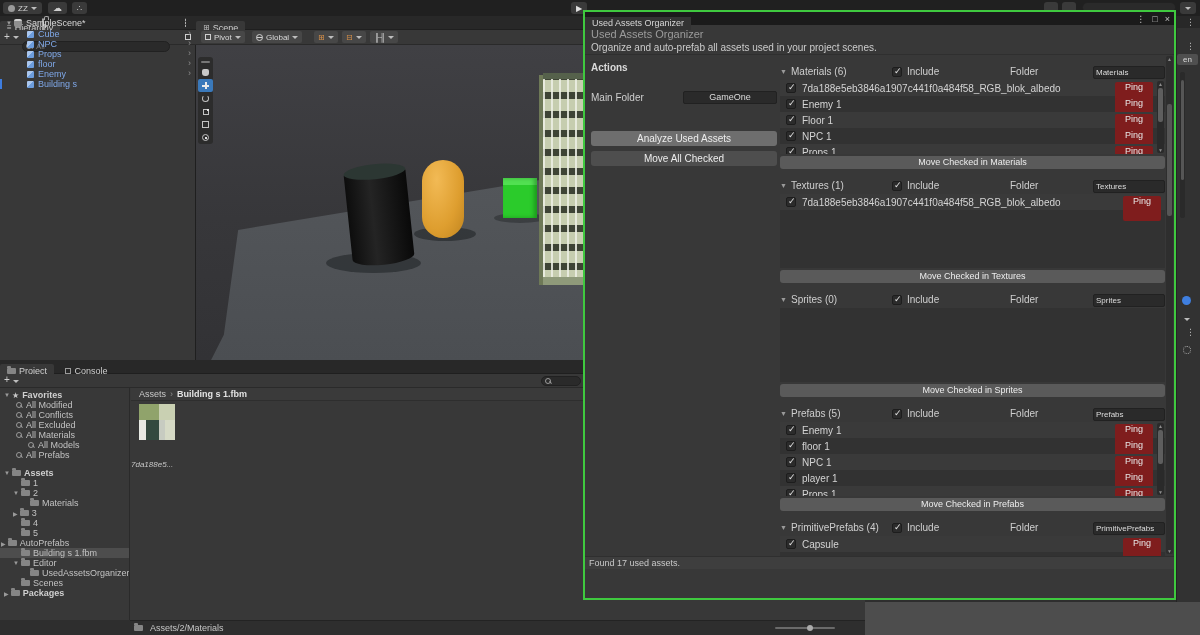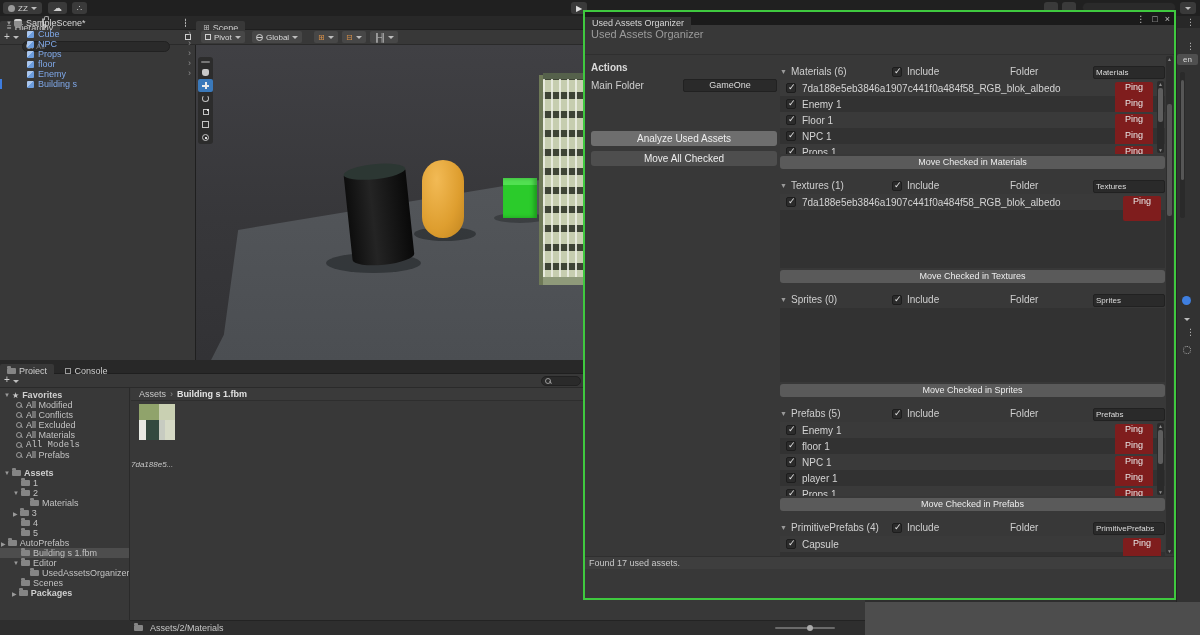--- a/index.html
+++ b/index.html
@@ -128,21 +128,21 @@
   #org-head { position:absolute; left:0; top:13px; width:100%; height:30px; border-bottom:1px solid #2f2f2f; }
   #org-title { position:absolute; left:6px; top:3px; font-size:11px; color:#9b9b9b; }
   #org-sub { position:absolute; left:6px; top:17px; font-size:10px; color:#cccccc; }
 
   #org-actions { position:absolute; left:6px; top:50px; width:186px; }
   #act-head { font-size:10px; font-weight:bold; color:#dadada; height:14px; }
   .act-row { display:flex; gap:5px; align-items:center; height:13px; font-size:10px; color:#d0d0d0; }
   .cb { width:10px; height:10px; background:#2b2b2b; border:1px solid #1d1d1d; border-radius:2px;
         position:relative; flex:none; }
   .cb.on::after { content:"\2713"; position:absolute; left:1px; top:-2px; font-size:9px; color:#e2e2e2; }
-  #mf-row { display:flex; align-items:center; height:14px; margin-top:2px; font-size:10px; color:#cfcfcf; }
+  #mf-row { display:flex; align-items:center; height:14px; margin-top:14px; font-size:10px; color:#cfcfcf; }
   .field { background:#2a2a2a; border:1px solid #212121; border-radius:2px; color:#dcdcdc;
            font-size:9px; height:13px; font-family:inherit; outline:none; }
   #mf-field { margin-left:auto; width:94px; text-align:center; }
   .btn { background:#5a5a5a; border-radius:3px; text-align:center; color:#ededed; font-size:10px; }
   #btn-analyze { position:absolute; left:6px; top:119px; width:186px; height:15px; line-height:15px; background:#6e6e6e; }
   #btn-moveall { position:absolute; left:6px; top:139px; width:186px; height:15px; line-height:15px; background:#4e4e4e; }
 
   .sec-h { position:absolute; left:195px; width:385px; height:13px; font-size:10px; color:#cfcfcf; }
   .sec-h .sarrow { position:absolute; left:0; top:2px; font-size:7px; color:#9a9a9a; }
   .sec-h .sname { position:absolute; left:11px; top:0; }
@@ -351,21 +351,21 @@
           <span>All Conflicts</span>
         </div>
         <div class="p-row" style="padding-left: 16px;">
           <span class="mag" style="margin-right: 3px;"></span>
           <span>All Excluded</span>
         </div>
         <div class="p-row" style="padding-left: 16px;">
           <span class="mag" style="margin-right: 3px;"></span>
           <span>All Materials</span>
         </div>
-        <div class="p-row" style="padding-left: 16px; font-family: Liberation Mono, monospace;">
+        <div class="p-row" style="padding-left: 28px;">
           <span class="mag" style="margin-right: 3px;"></span>
           <span>All Models</span>
         </div>
         <div class="p-row" style="padding-left: 16px;">
           <span class="mag" style="margin-right: 3px;"></span>
           <span>All Prefabs</span>
         </div>
       </div>
     <div style="height:8px;"></div>
     <div class="p-row p-root" style="padding-left:4px;">
@@ -423,21 +423,21 @@
           <span style="width: 8px; flex: 0 0 auto;"></span>
           <span class="folder"></span>
           <span>UsedAssetsOrganizer</span>
         </div>
         <div class="p-row" style="padding-left: 13px;">
           <span style="width: 8px; flex: 0 0 auto;"></span>
           <span class="folder"></span>
           <span>Scenes</span>
         </div>
       </div>
-    <div class="p-row p-root" style="padding-left:12px;">
+    <div class="p-row p-root" style="padding-left:4px;">
       <span class="tri">▶</span>
       <span class="folder"></span>
       <span>Packages</span>
     </div>
   </div>
   <div id="crumbbar">
     <span>Assets</span>
     <span style="color:#8f8f8f;">›</span>
     <span style="font-weight:bold;color:#e2e2e2;">Building s 1.fbm</span>
   </div>
@@ -480,20 +480,21 @@
   <div id="org-tabstrip">
     <span id="org-tab">Used Assets Organizer</span>
     <span id="org-winbtns">
       <span>⋮</span>
       <span>□</span>
       <span>×</span>
     </span>
   </div>
   <div id="org-head">
     <div id="org-title">Used Assets Organizer</div>
+    <div id="org-sub">Organize and auto-prefab all assets used in your project scenes.</div>
   </div>
 
   <div id="org-actions">
     <div id="act-head">Actions</div>
     <div id="mf-row">
       <span>Main Folder</span>
       <input id="mf-field" class="field" readonly="" value="GameOne" style="">
     </div>
   </div>
   <div id="btn-analyze" class="btn">Analyze Used Assets</div>

